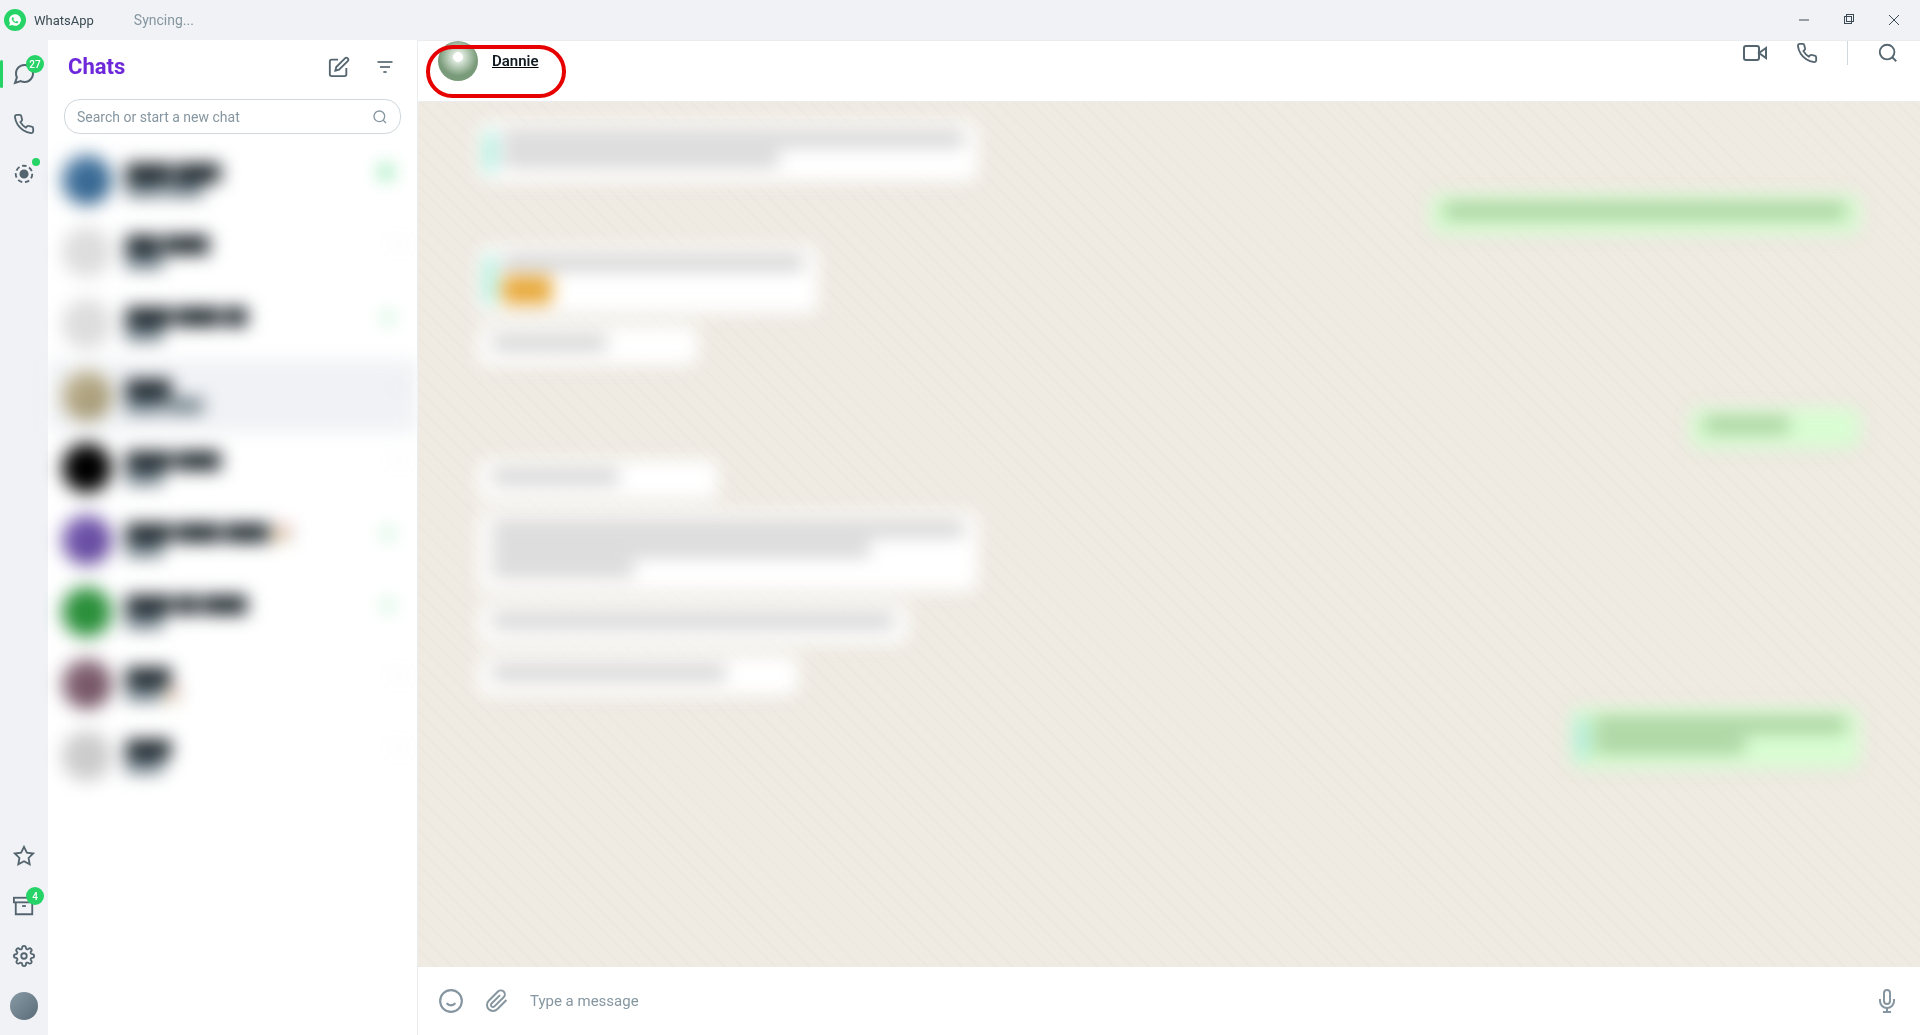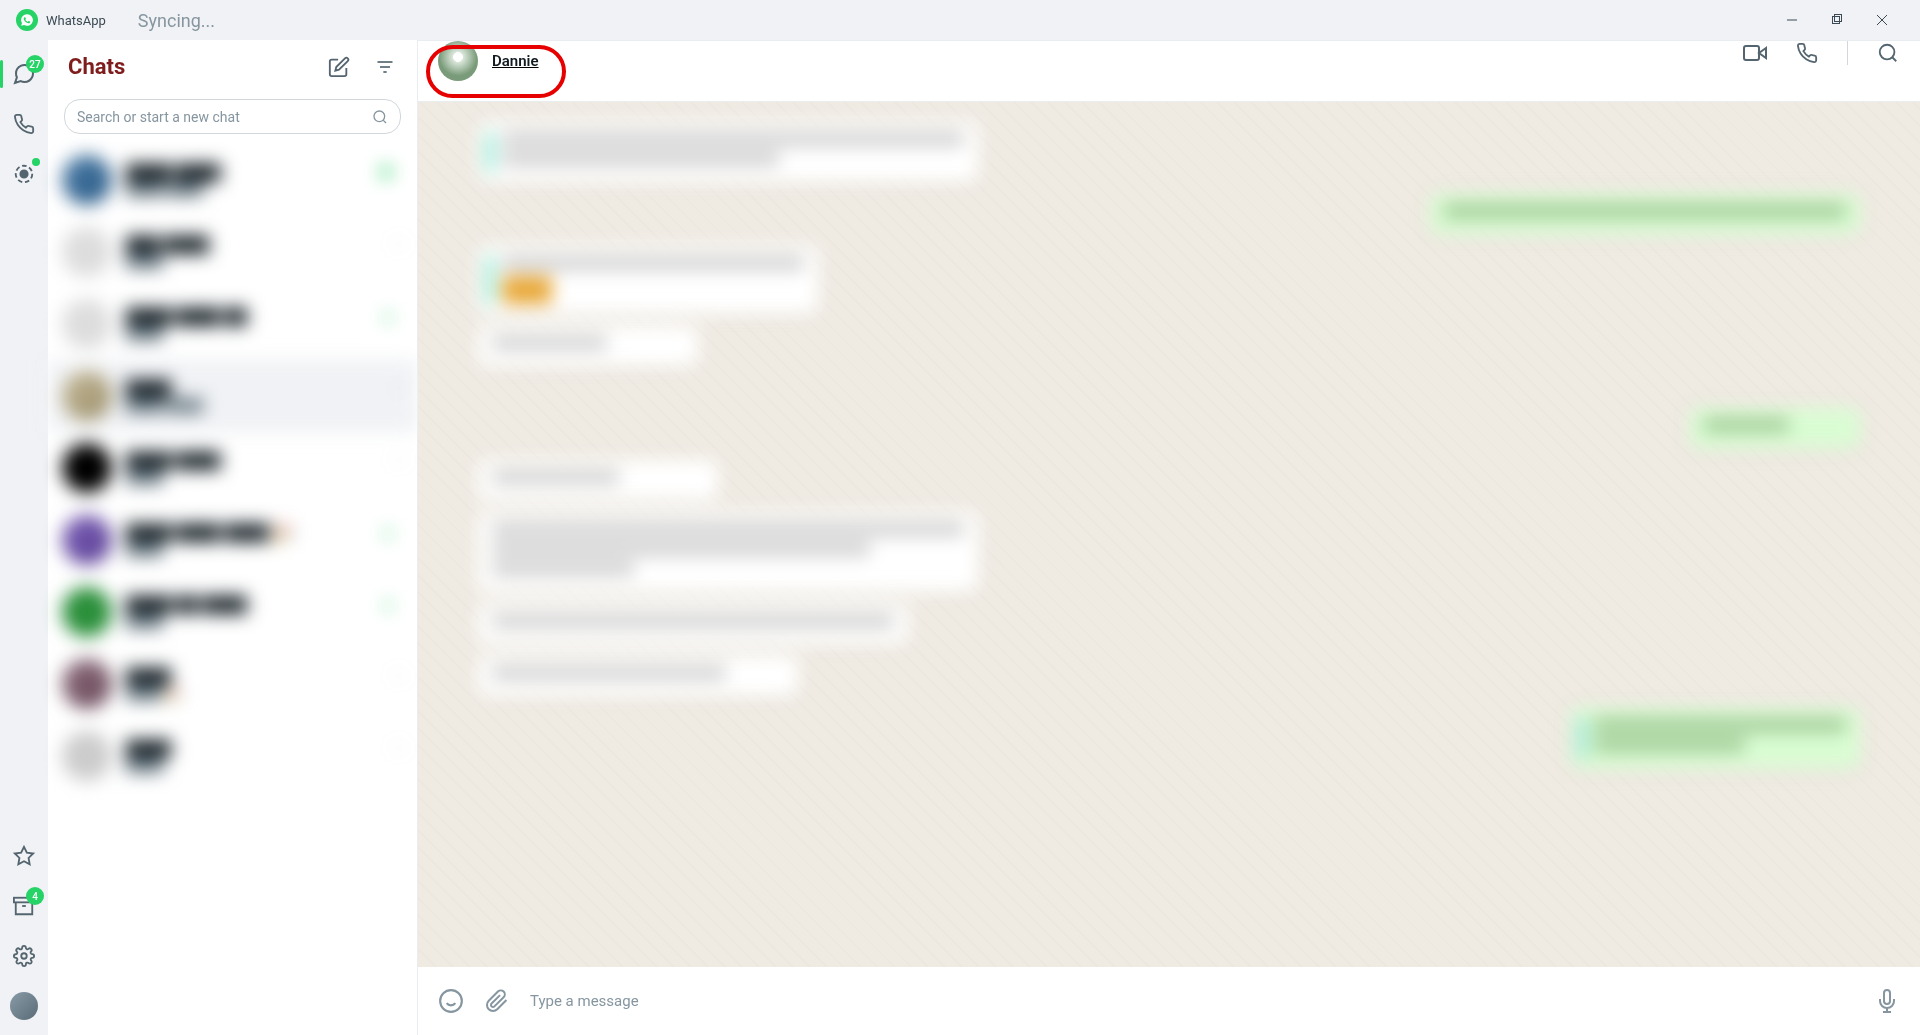--- a/index.html
+++ b/index.html
@@ -1,44 +1,44 @@
 <!DOCTYPE html>
 <html><head>
   <meta charset="utf-8">
   <style>
     * { margin: 0; padding: 0; box-sizing: border-box; font-family: -apple-system, BlinkMacSystemFont, "Segoe UI", Roboto, Helvetica, Arial, sans-serif; }
     body { background: #f0f2f5; width: 1920px; height: 1035px; overflow: hidden; display: flex; flex-direction: column; }
     
     
-    .title-bar { height: 40px; background: #f0f2f5; display: flex; align-items: center; padding: 0 16px; justify-content: space-between; }
+    .title-bar { height: 40px; background: #f0f2f5; display: flex; align-items: center; padding: 0 4px; justify-content: space-between; }
     .title-left { display: flex; align-items: center; gap: 8px; }
     .wa-logo { width: 22px; height: 22px; background: #25D366; border-radius: 50%; display: flex; align-items: center; justify-content: center; }
     .wa-logo svg { width: 14px; height: 14px; }
     .app-name { font-size: 13px; color: #3b4a54; }
-    .sync-status { font-size: 18px; color: #8696a0; margin-left: 24px; text-align: right; }
+    .sync-status { font-size: 14px; color: #8696a0; margin-left: 32px; text-align: right; }
     .window-controls { display: flex; gap: 0; }
     .win-btn { width: 45px; height: 32px; display: flex; align-items: center; justify-content: center; color: #3b4a54; cursor: pointer; background: transparent; border: none; }
     .win-btn svg { width: 12px; height: 12px; }
     
     
     .main-layout { flex: 1; display: flex; overflow: hidden; }
     
     
     .left-rail { width: 48px; background: #f0f2f5; display: flex; flex-direction: column; align-items: center; padding-top: 20px; justify-content: space-between; padding-bottom: 15px; gap: 16px; }
     .rail-top, .rail-bottom { display: flex; flex-direction: column; align-items: center; gap: 22px; }
     .rail-icon { position: relative; width: 28px; height: 28px; display: flex; align-items: center; justify-content: center; color: #54656f; cursor: pointer; }
     .rail-icon.active::before { content: ""; position: absolute; left: -10px; top: 0; width: 3px; height: 28px; background: #25D366; border-radius: 2px; }
     .rail-badge { position: absolute; top: -5px; right: -6px; min-width: 18px; height: 18px; background: #25D366; color: white; font-size: 10px; border-radius: 9px; display: flex; align-items: center; justify-content: center; padding: 0 3px; font-weight: 500; }
     .rail-dot { position: absolute; top: -2px; right: -2px; width: 8px; height: 8px; background: #25D366; border-radius: 50%; }
     .rail-avatar-img { width: 28px; height: 28px; border-radius: 50%; background: linear-gradient(135deg, #8a9ba8, #5a6b78); }
     
     
     .chat-list-panel { width: 370px; background: #ffffff; display: flex; flex-direction: column; border-right: 1px solid #e9edef; }
     .chats-header { padding: 14px 20px; display: flex; align-items: center; justify-content: space-between; }
-    .chats-title { font-size: 22px; font-weight: 700; color: #7f1d1d; }
+    .chats-title { font-size: 22px; font-weight: 700; color: #6d28d9; }
     .chats-header-icons { display: flex; gap: 22px; }
     .header-icon-btn { width: 24px; height: 24px; display: flex; align-items: center; justify-content: center; color: #54656f; cursor: pointer; background: transparent; border: none; }
     
     .search-container { padding: 6px 16px 10px; }
     .search-box { height: 35px; background: #fff; border: 1px solid #d1d7db; border-radius: 16px; display: flex; align-items: center; padding: 0 12px; }
     .search-input { flex: 1; border: none; outline: none; font-size: 14px; color: #3b4a54; background: transparent; }
     .search-input::placeholder { color: #8696a0; }
     .search-icon-small { color: #8696a0; width: 16px; height: 16px; }
     
     .chat-list { flex: 1; overflow-y: auto; position: relative; filter: blur(9px); }

